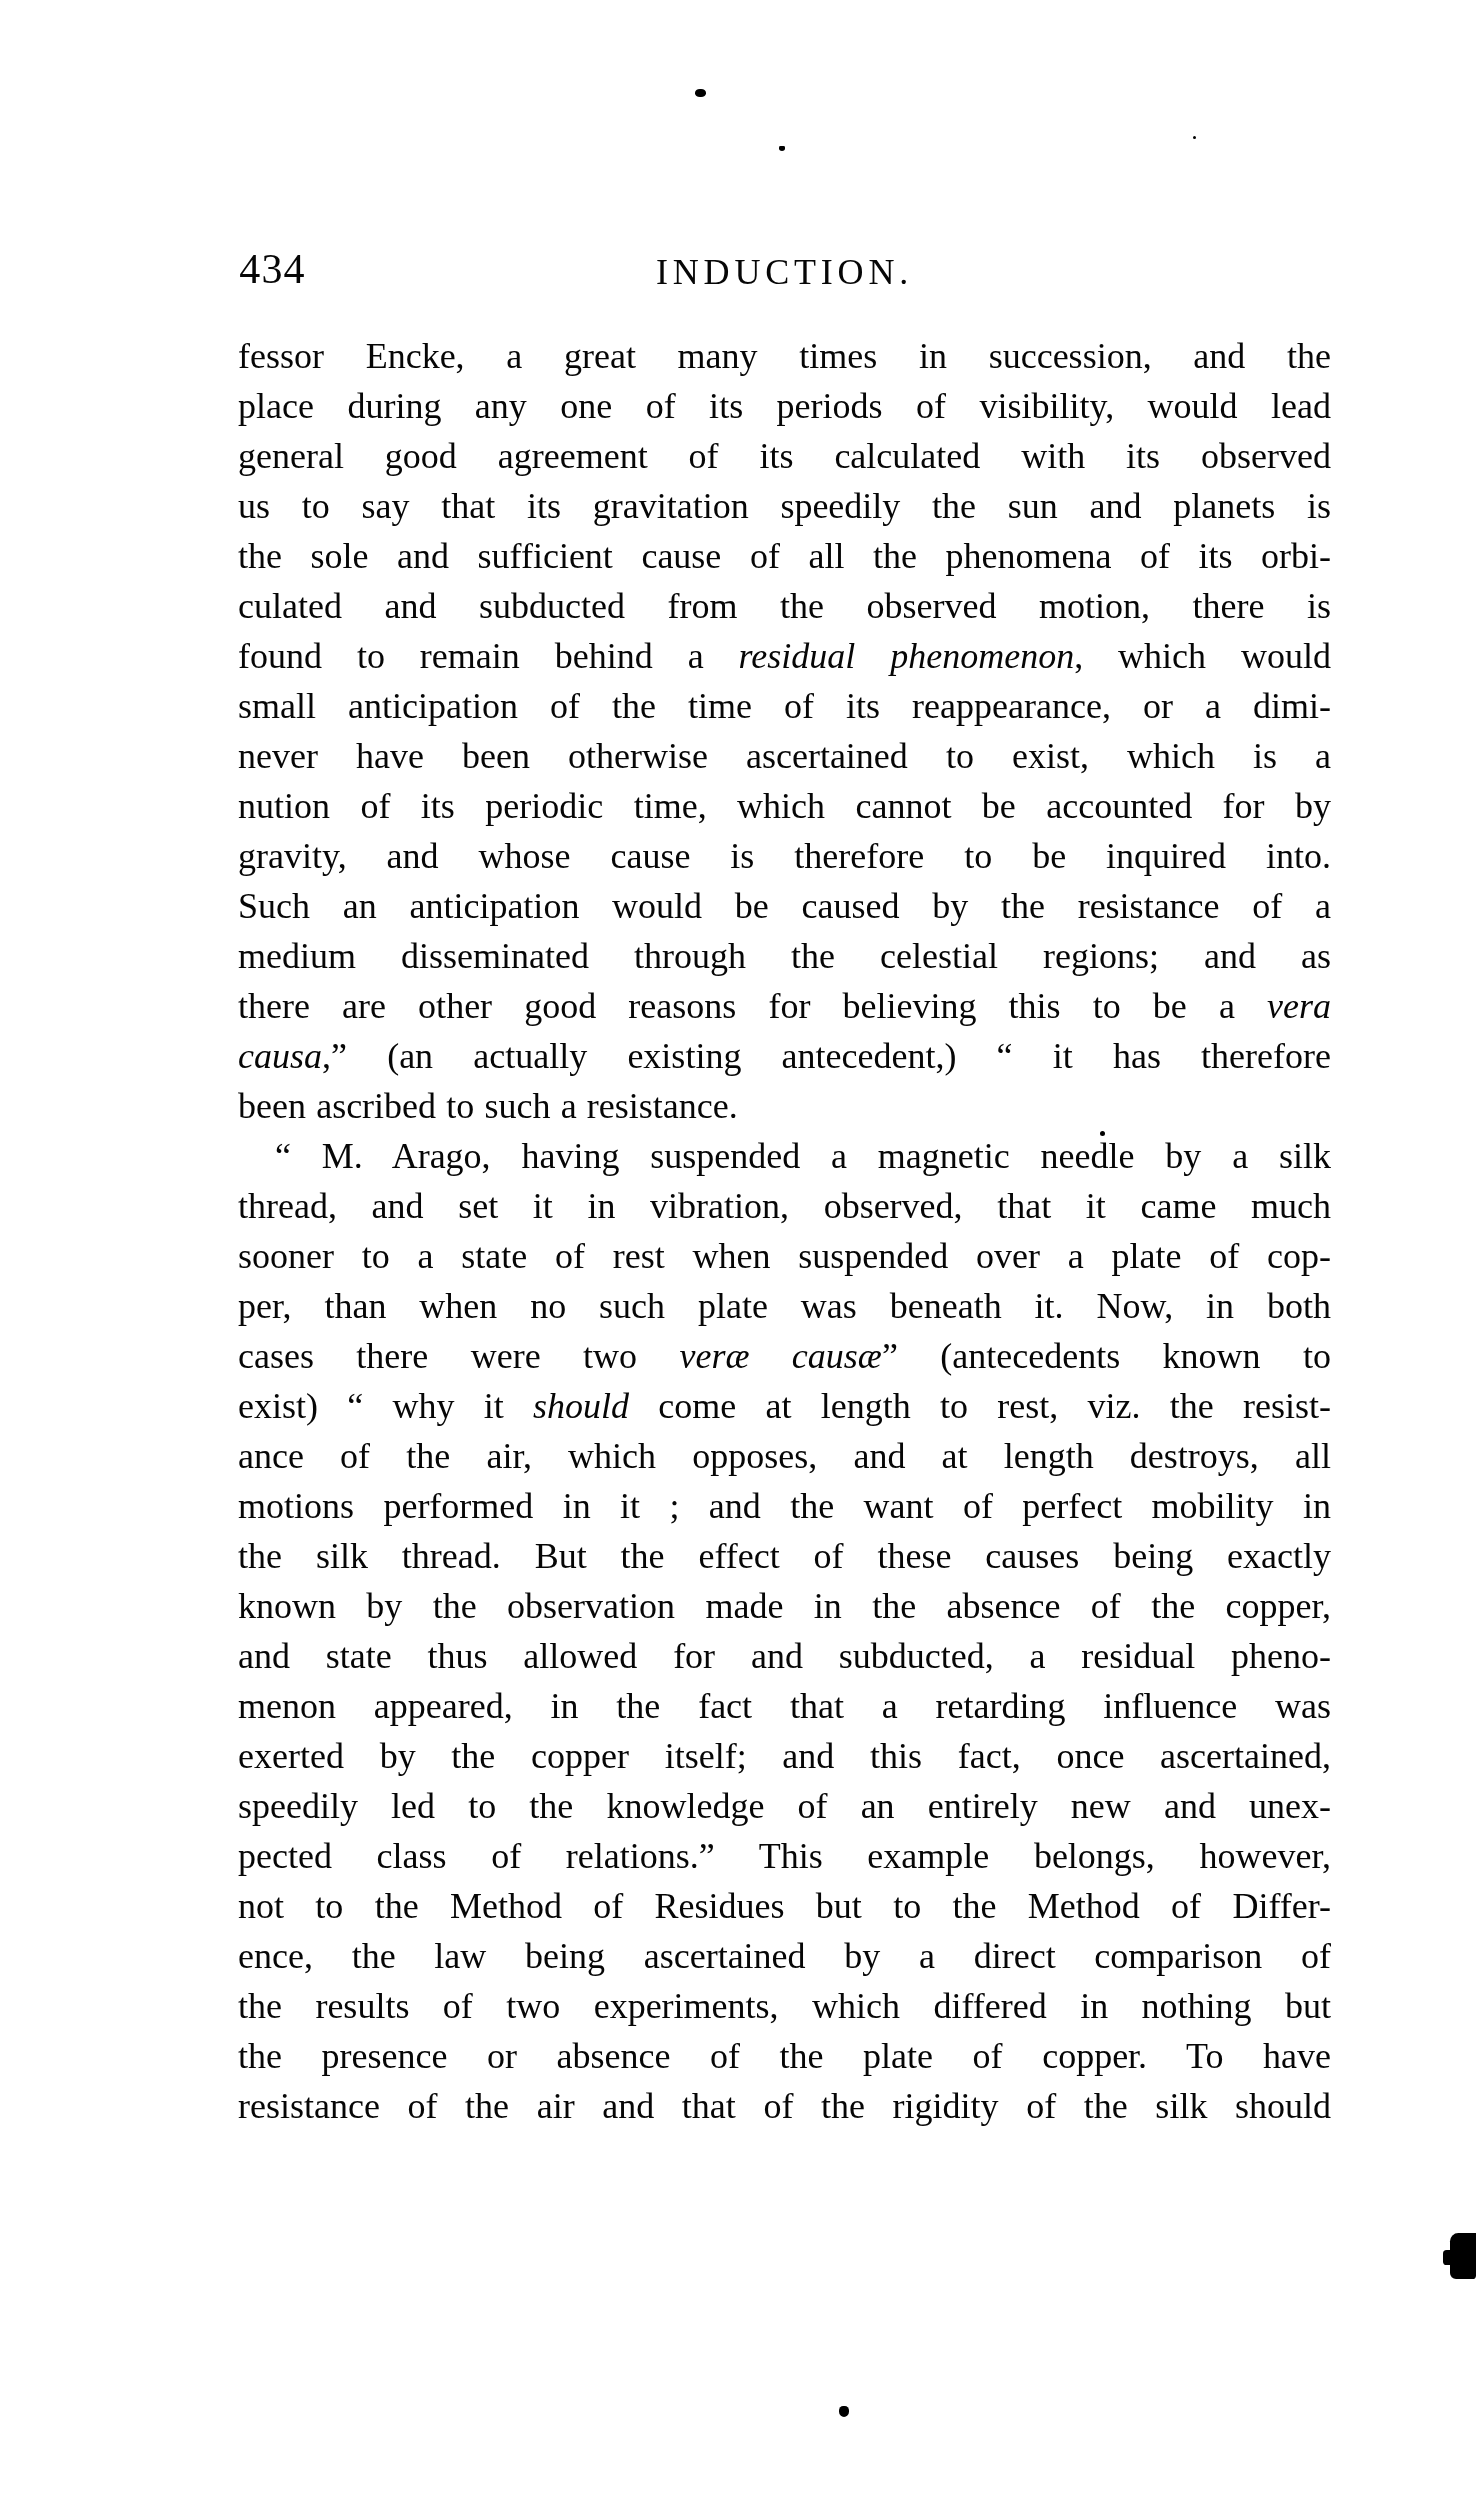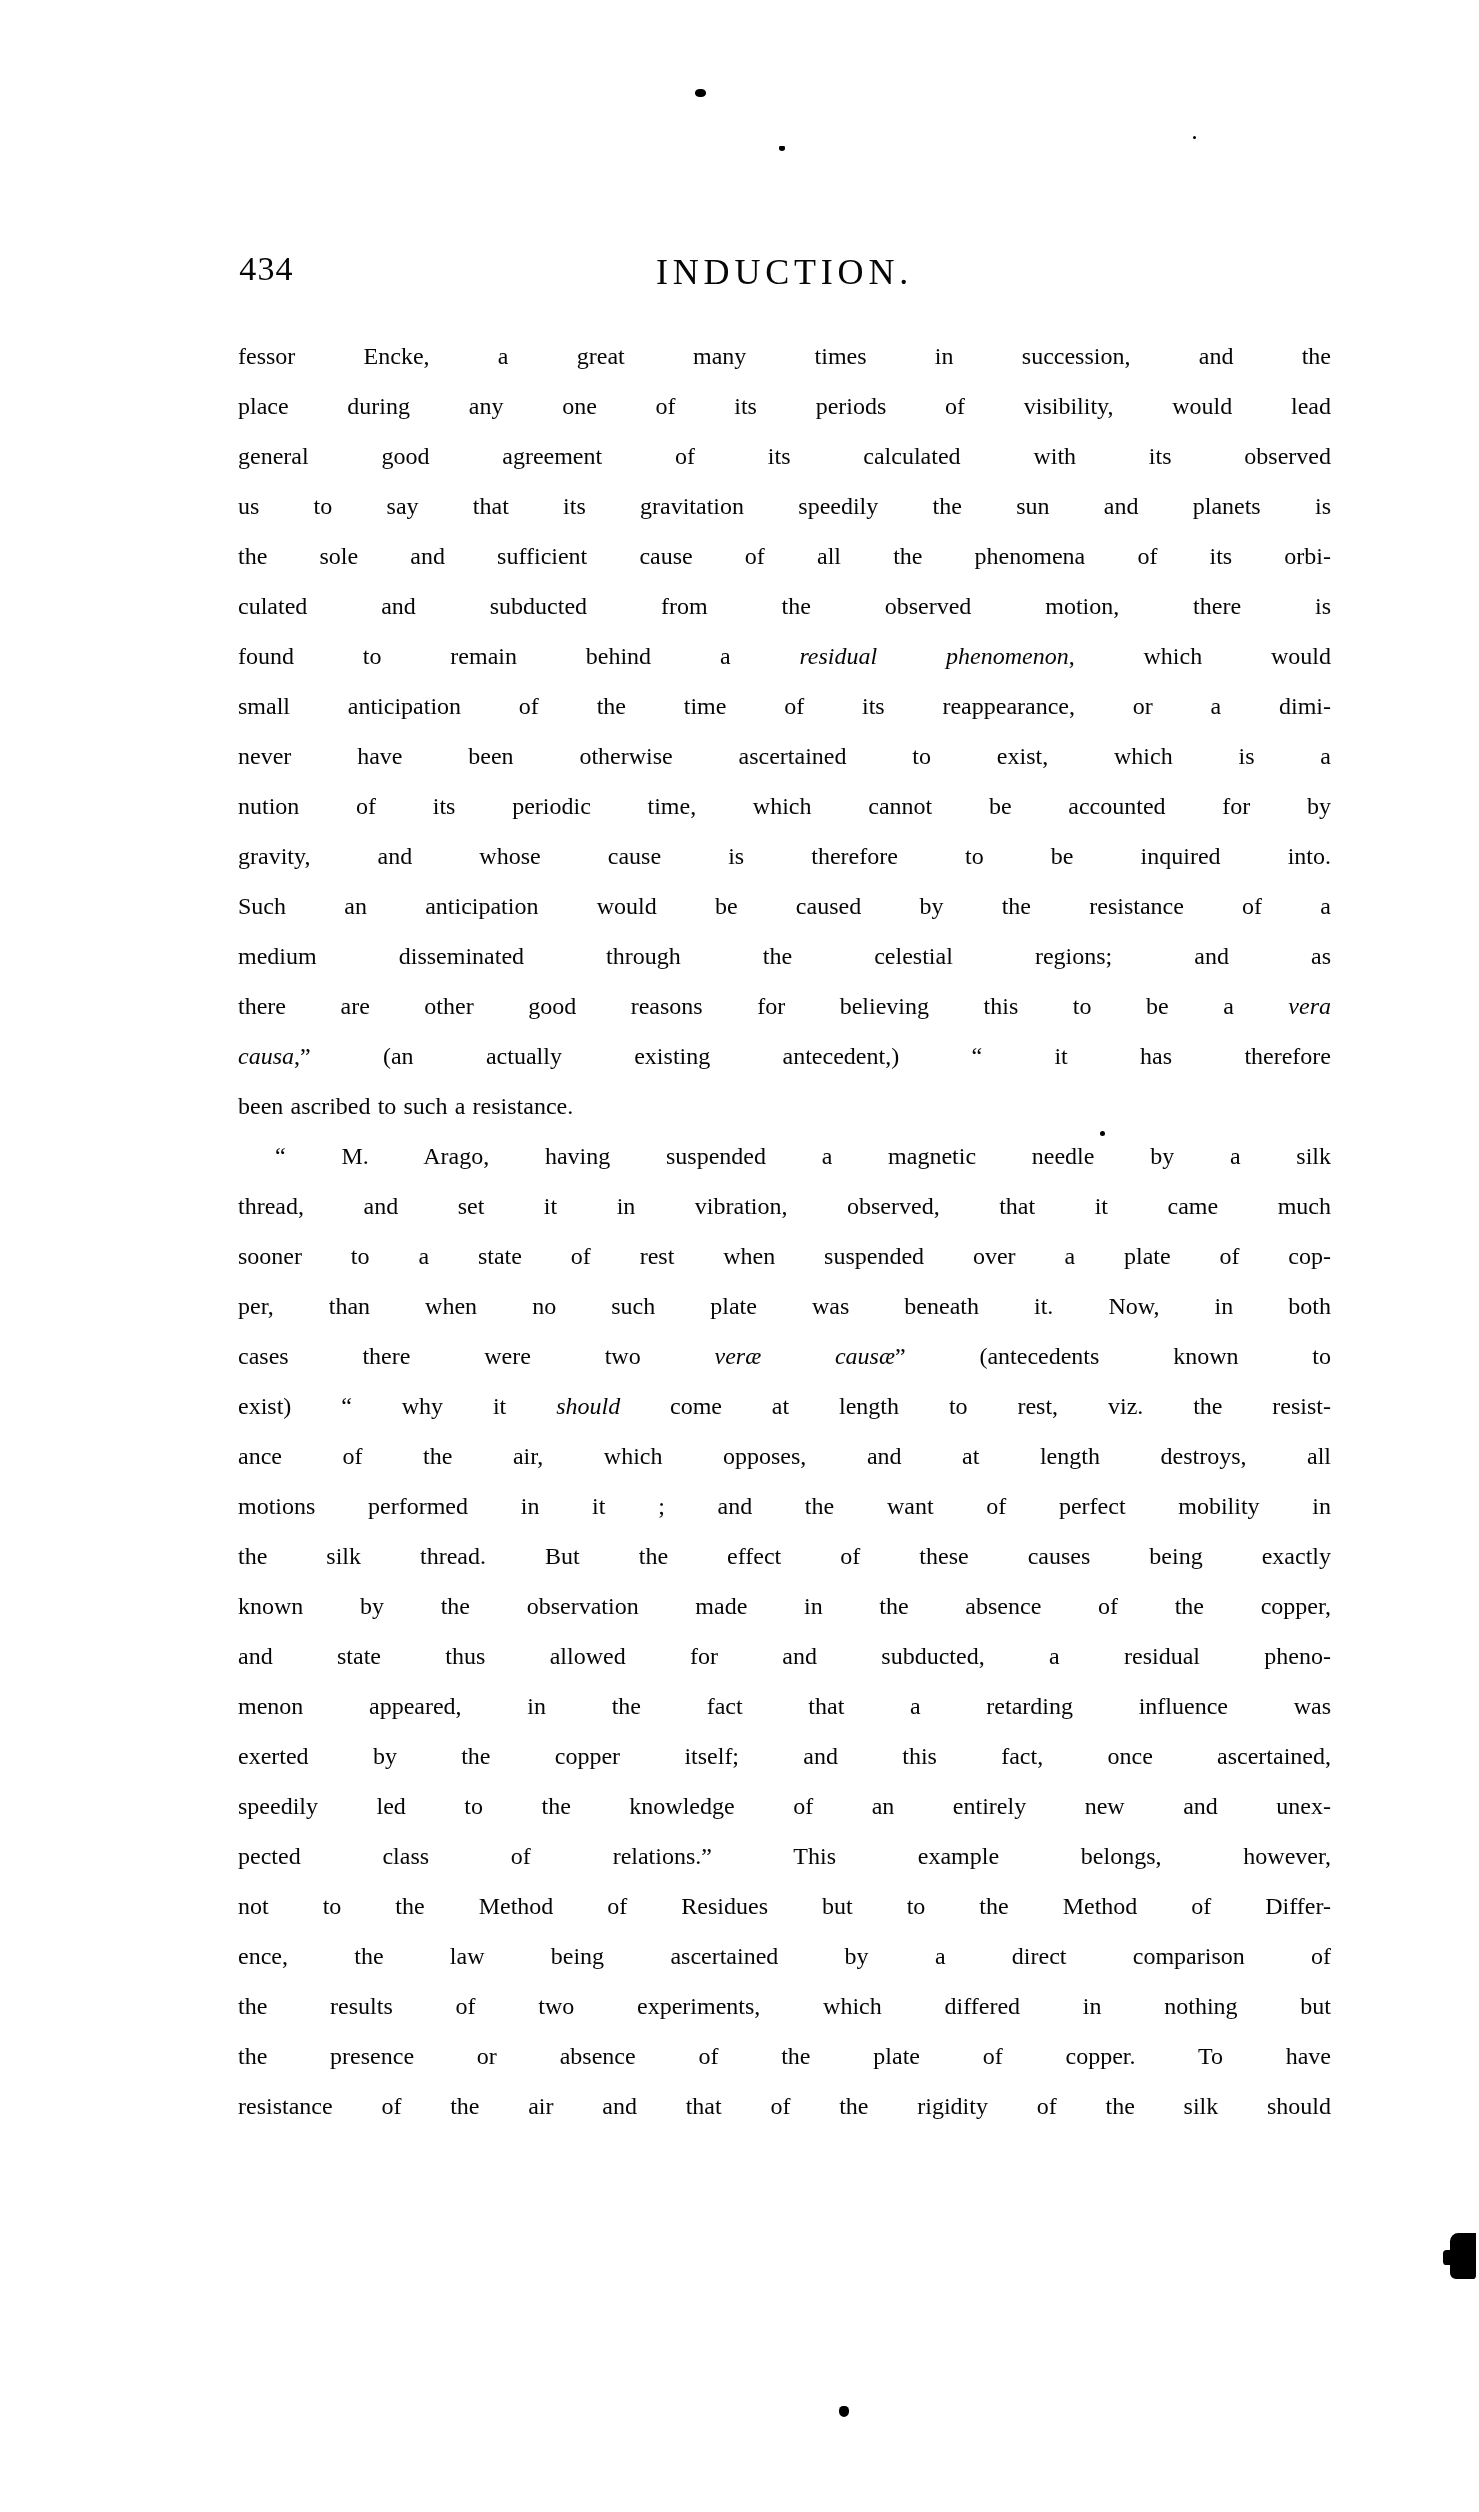--- a/index.html
+++ b/index.html
@@ -20,40 +20,40 @@
     position: absolute;
     left: 238px;
     top: 252px;
     width: 1093px;
     height: 38px;
   }
   .page-number {
     position: absolute;
     left: 1.2px;
     top: 0;
-    font-size: 34px;
+    font-size: 42px;
     line-height: 34px;
     letter-spacing: 1.2px;
   }
   .running-header {
     position: absolute;
     left: 0;
     top: 4.8px;
     width: 100%;
     text-align: center;
     font-size: 36px;
     line-height: 30px;
     letter-spacing: 4.8px;
   }
   .body-text {
     position: absolute;
     left: 238px;
     top: 331px;
     width: 1093px;
-    font-size: 24px;
+    font-size: 36px;
     line-height: 50px;
   }
   .para { margin: 0; }
   .line {
     text-align: justify;
     text-align-last: justify;
     word-spacing: 1.2px;
   }
   .line.flush { text-align-last: left; }
   .line.indent { text-indent: 37px; }

